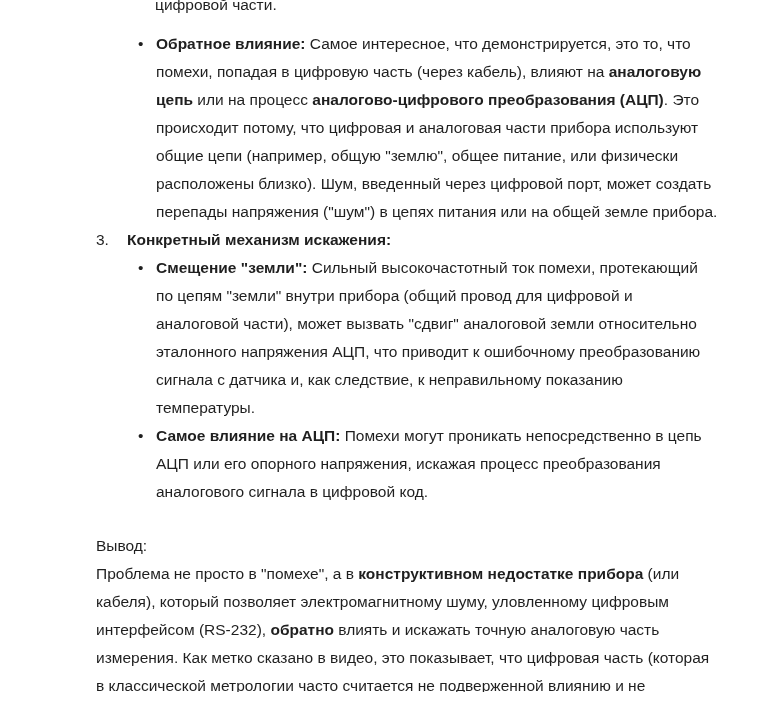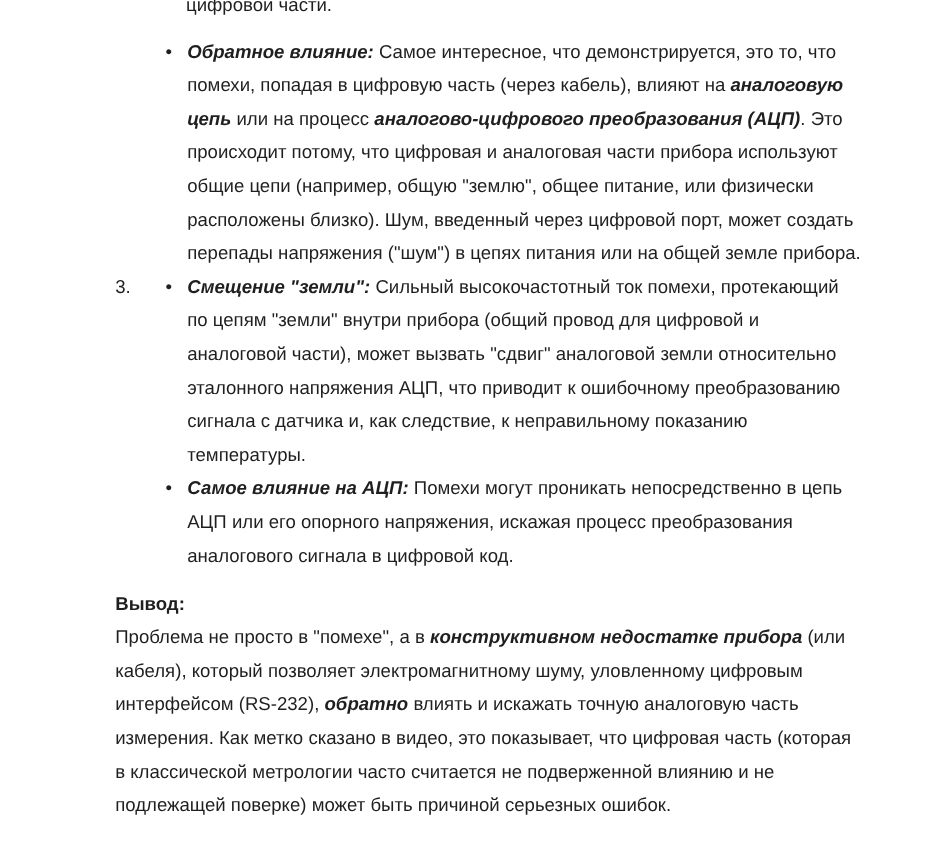--- a/index.html
+++ b/index.html
@@ -17,40 +17,41 @@
     color: #1f1f1f;
   }
   p, ul, li { margin: 0; padding: 0; }
   .clipped { margin: -9px 0 0 59px; white-space: nowrap; }
   ul.blist { list-style: none; }
   ul.blist.first { margin-top: 11px; }
   ul.blist > li { position: relative; padding-left: 60px; }
   .blt { position: absolute; left: 42px; top: 0; }
   .num-item { position: relative; padding-left: 31px; }
   .num { position: absolute; left: 0; top: 0; }
-  .bold, .b { font-weight: 700; font-style: italic; }
-  .heading { margin-top: 12px; font-weight: 700; }
+  .bold, .b { font-weight: 700; }
+  .heading { margin-top: 26px; font-weight: 400; }
 </style>
 </head>
 <body>
 
 <div class="viewport">
   <div class="msg">
 
     <p class="clipped">цифровой части.</p>
 
     <ul class="blist first">
       <li>
         <span class="blt">•</span>
         <span><span class="b">Обратное влияние:</span><span> Самое интересное, что демонстрируется, это то, что помехи, попадая в цифровую часть (через кабель), влияют на </span><span class="b">аналоговую цепь</span><span> или на процесс </span><span class="b">аналогово-цифрового преобразования (АЦП)</span><span>. Это происходит потому, что цифровая и аналоговая части прибора используют общие цепи (например, общую "землю", общее питание, или физически расположены близко). Шум, введенный через цифровой порт, может создать перепады напряжения ("шум") в цепях питания или на общей земле прибора.</span></span>
       </li>
     </ul>
 
     <div class="num-item">
       <span class="num">3.</span>
+      <span class="bold">Конкретный механизм искажения:</span>
     </div>
 
     <ul class="blist">
       <li>
         <span class="blt">•</span>
         <span><span class="b">Смещение "земли":</span><span> Сильный высокочастотный ток помехи, протекающий по цепям "земли" внутри прибора (общий провод для цифровой и аналоговой части), может вызвать "сдвиг" аналоговой земли относительно эталонного напряжения АЦП, что приводит к ошибочному преобразованию сигнала с датчика и, как следствие, к неправильному показанию температуры.</span></span>
       </li>
       <li>
         <span class="blt">•</span>
         <span><span class="b">Самое влияние на АЦП:</span><span> Помехи могут проникать непосредственно в цепь АЦП или его опорного напряжения, искажая процесс преобразования аналогового сигнала в цифровой код.</span></span>

